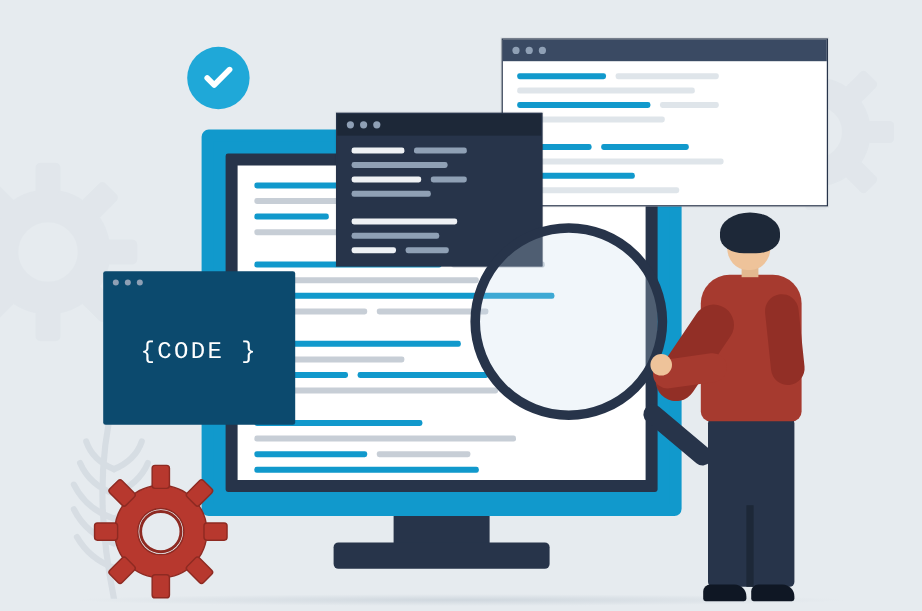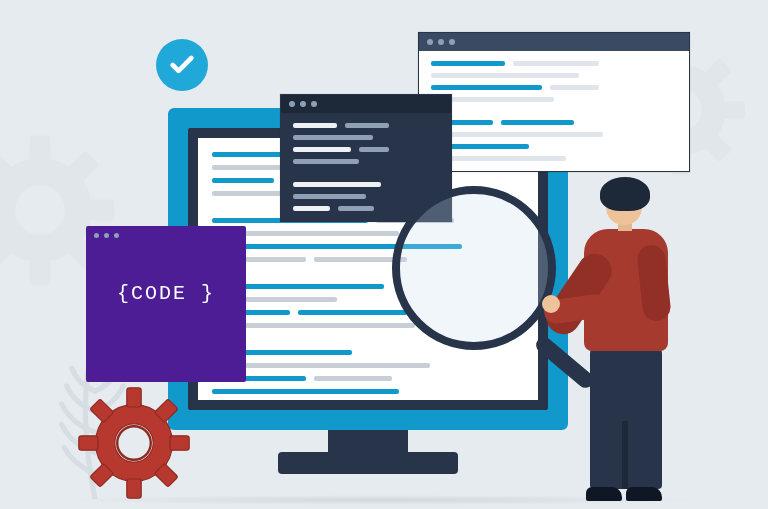--- a/index.html
+++ b/index.html
@@ -34,21 +34,21 @@
   .panel .bar{height:18px;background:#3a4a63;display:flex;align-items:center;gap:5px;padding-left:8px}
   .panel .bar .dot{width:6px;height:6px;border-radius:50%;background:#8fa0b5}
   .panel .body{padding:10px 12px}
   .panel.dark{background:#27344a}
   .panel.dark .bar{background:#1d2838}
   
   .p1{left:418px;top:32px;width:270px;}
   
   .p2{left:280px;top:94px;width:170px;}
   
-  .code-card{position:absolute;left:86px;top:226px;width:160px;height:156px;background:#4c1d95;border-radius:2px}
+  .code-card{position:absolute;left:86px;top:226px;width:160px;height:128px;background:#0c4a6e;border-radius:2px}
   .code-card .bar{height:18px;display:flex;align-items:center;gap:5px;padding-left:8px}
   .code-card .bar .dot{width:5px;height:5px;border-radius:50%;background:#8fa0b5}
   .code-label{color:#fff;font-size:20px;letter-spacing:2px;text-align:center;margin-top:38px;font-family:"Courier New",monospace}
   
   .mag{position:absolute;left:392px;top:186px;width:176px;height:176px}
   .mag-lens{width:164px;height:164px;border:8px solid #27344a;border-radius:50%;background:rgba(200,220,235,.25);position:absolute;left:0;top:0;box-sizing:border-box}
   .mag-handle{position:absolute;left:146px;top:146px;width:70px;height:16px;background:#27344a;border-radius:8px;transform:rotate(40deg);transform-origin:left center}
   
   .gear-red{position:absolute;left:74px;bottom:6px;width:120px;height:120px}
   

